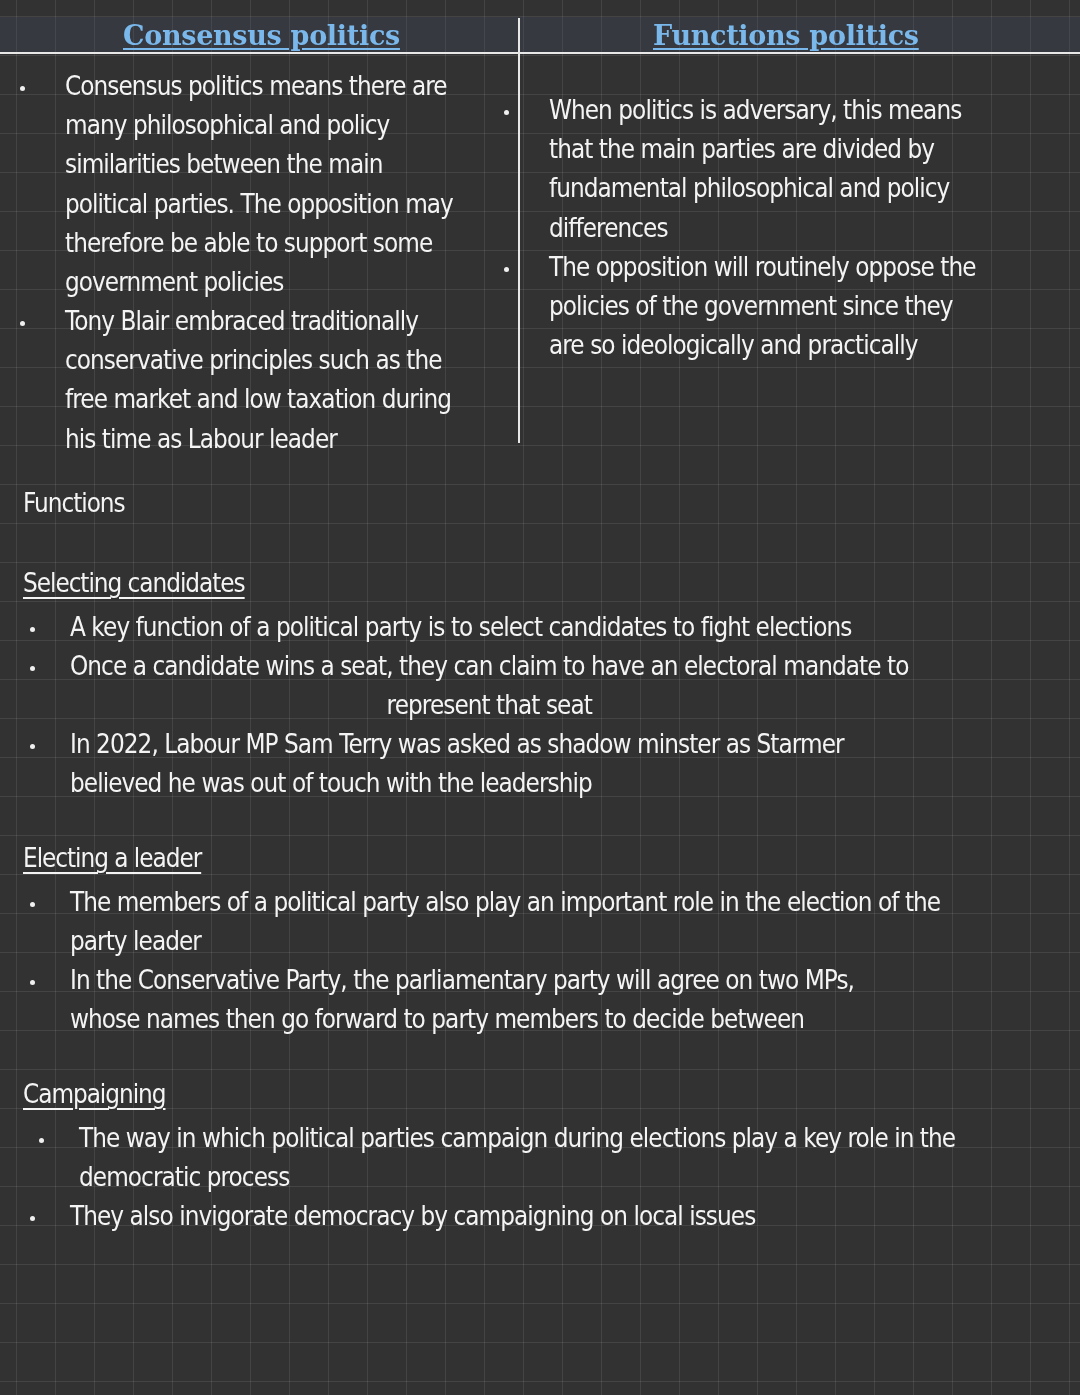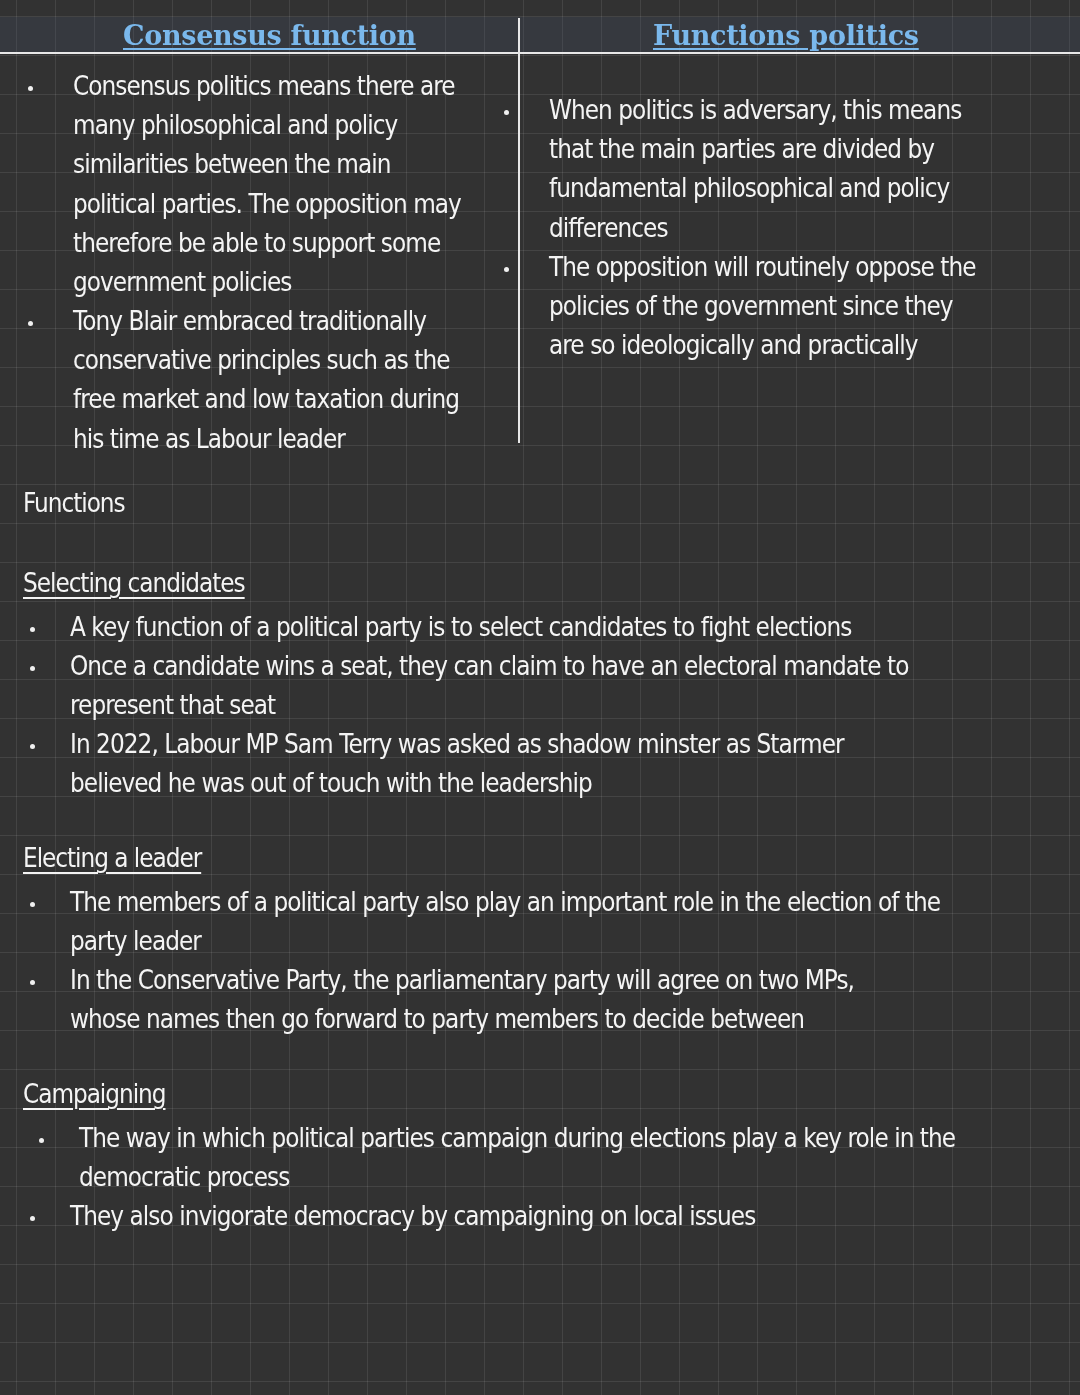--- a/index.html
+++ b/index.html
@@ -77,22 +77,22 @@
     }
     .section { position: absolute; left: 0; width: 1080px; }
   </style>
 </head>
 <body>
 
 <div class="header-band"></div>
 <div class="hline"></div>
 <div class="vline"></div>
 
-<div class="col-title" style="left:123px;">Consensus function</div>
-<div class="col" style="left:12px; width:518px;">
+<div class="col-title" style="left:123px;">Consensus politics</div>
+<div class="col" style="left:4px; width:518px;">
   <ul class="bullet-list">
     <li class="bullet-item" style="height:235px;">
       <span class="dot" style="left:16px; top:20px;"></span>
       <div class="txt" style="position:absolute; left:61px; top:0;">
         <span class="txt-line">Consensus politics means there are</span>
         <span class="txt-line">many philosophical and policy</span>
         <span class="txt-line">similarities between the main</span>
         <span class="txt-line">political parties. The opposition may</span>
         <span class="txt-line">therefore be able to support some</span>
         <span class="txt-line">government policies</span>
@@ -137,21 +137,21 @@
 
 <div class="section" style="top:567px;">
   <div class="section-heading underlined" style="top:0;">Selecting candidates</div>
   <ul class="bullet-list" style="position:absolute; top:40px; left:0; width:1080px;">
     <li class="bullet-item" style="height:39px;">
       <span class="dot" style="left:30px; top:20px;"></span>
       <div class="txt" style="position:absolute; left:70px; top:0;">
         <span class="txt-line">A key function of a political party is to select candidates to fight elections</span>
       </div>
     </li>
-    <li class="bullet-item" style="height:78px;">
+    <li class="bullet-item" style="height:78px;text-align:center;">
       <span class="dot" style="left:30px; top:20px;"></span>
       <div class="txt" style="position:absolute; left:70px; top:0;">
         <span class="txt-line">Once a candidate wins a seat, they can claim to have an electoral mandate to</span>
         <span class="txt-line">represent that seat</span>
       </div>
     </li>
     <li class="bullet-item" style="height:78px;">
       <span class="dot" style="left:30px; top:20px;"></span>
       <div class="txt" style="position:absolute; left:70px; top:0;">
         <span class="txt-line">In 2022, Labour MP Sam Terry was asked as shadow minster as Starmer</span>

